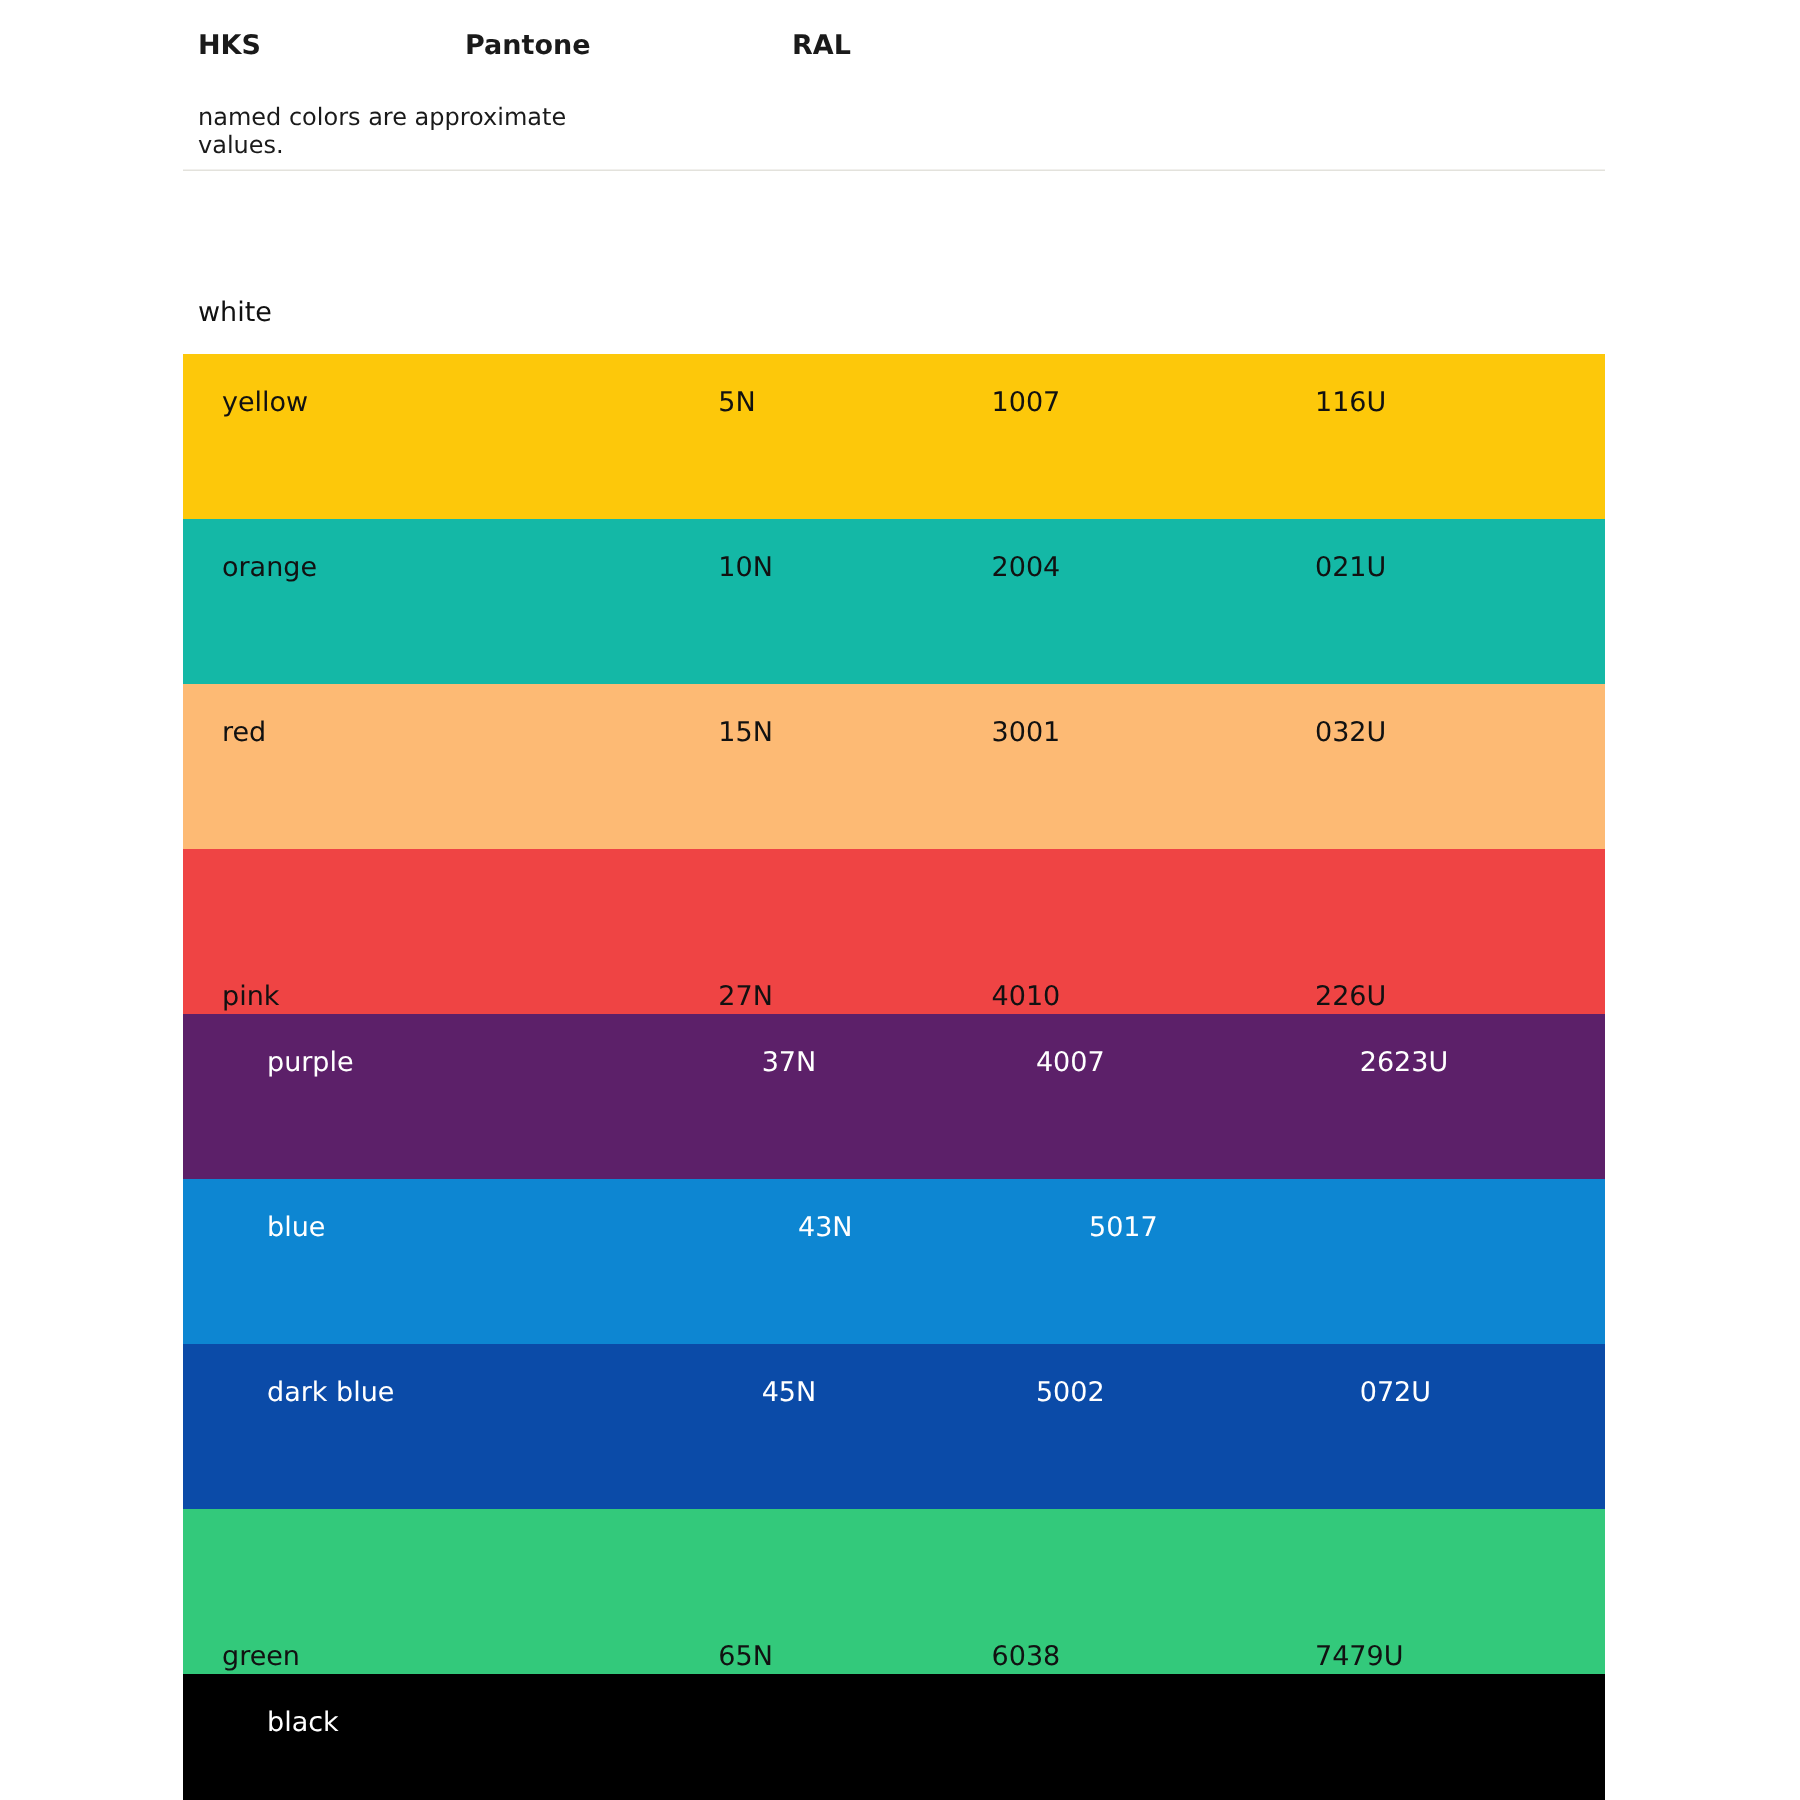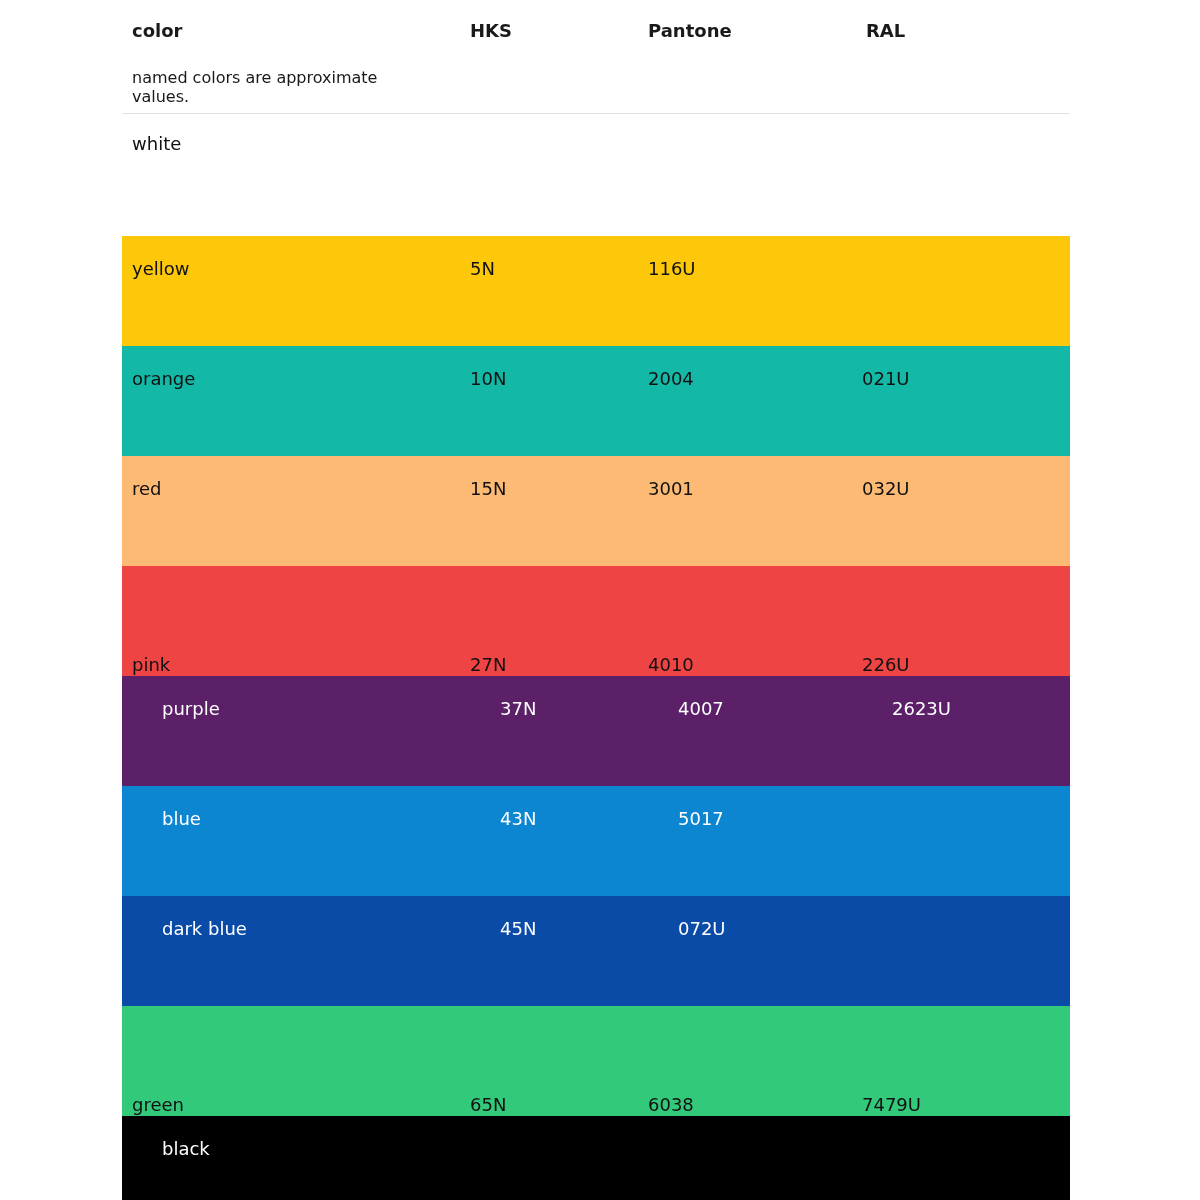--- a/index.html
+++ b/index.html
@@ -63,48 +63,49 @@
     position: absolute;
     left: 122px;
     top: 113px;
     width: 948px;
     height: 1px;
     background: #e3e2dc;
   }
   
   .white-row {
     height: 110px;
+    align-items: flex-end;
   }
   .white-row .cell {
     padding-top: 23px;
     font-size: 18px;
   }
   .spacer-row {
     height: 16px;
   }
   
   .swatch-row {
     height: 110px;
   }
   .swatch-row .cell {
     padding-top: 22px;
     font-size: 18px;
+    margin-left: 16px;
   }
   .light-text { color: #ffffff; padding-left: 40px; }
   .dark-text { color: #111111; }
 </style>
 </head>
 <body>
 
 <div class="page">
 
   <div class="table">
 
     <div class="row header-row">
-      <div class="cell c-color">color</div>
       <div class="cell c-hks">HKS</div>
       <div class="cell c-pan">Pantone</div>
       <div class="cell c-ral">RAL</div>
     </div>
 
     <div class="row note-row">
       <div class="cell c-color">named colors are approximate values.</div>
       <div class="cell c-hks"></div>
       <div class="cell c-ral"></div>
       <div class="cell c-pan"></div>
@@ -114,20 +115,21 @@
         <div class="row white-row" style="background: rgb(255, 255, 255);">
           <div class="cell c-color dark-text">white</div>
           <div class="cell c-hks dark-text"></div>
           <div class="cell c-ral dark-text"></div>
           <div class="cell c-pan dark-text"></div>
         </div>
         <div class="row spacer-row"></div>
         <div class="row swatch-row" style="background: rgb(253, 200, 10);">
           <div class="cell c-color dark-text">yellow</div>
           <div class="cell c-hks dark-text">5N</div>
+          <div class="cell c-ral dark-text">1007</div>
           <div class="cell c-pan dark-text">116U</div>
         </div>
         <div class="row swatch-row" style="background: #14b8a6;">
           <div class="cell c-color dark-text">orange</div>
           <div class="cell c-hks dark-text">10N</div>
           <div class="cell c-ral dark-text">2004</div>
           <div class="cell c-pan dark-text">021U</div>
         </div>
         <div class="row swatch-row" style="background: #fdba74;">
           <div class="cell c-color dark-text">red</div>
@@ -148,20 +150,21 @@
           <div class="cell c-pan light-text">2623U</div>
         </div>
         <div class="row swatch-row" style="background: rgb(13, 134, 210);">
           <div class="cell c-color light-text">blue</div>
           <div class="cell c-hks light-text">43N</div>
           <div class="cell c-ral light-text">5017</div>
         </div>
         <div class="row swatch-row" style="background: rgb(11, 75, 168);">
           <div class="cell c-color light-text">dark blue</div>
           <div class="cell c-hks light-text">45N</div>
+          <div class="cell c-ral light-text">5002</div>
           <div class="cell c-pan light-text">072U</div>
         </div>
         <div class="row swatch-row" style="background: rgb(51, 201, 123); align-items: flex-end;">
           <div class="cell c-color dark-text">green</div>
           <div class="cell c-hks dark-text">65N</div>
           <div class="cell c-ral dark-text">6038</div>
           <div class="cell c-pan dark-text">7479U</div>
         </div>
         <div class="row swatch-row" style="background: rgb(0, 0, 0);">
           <div class="cell c-color light-text">black</div>

